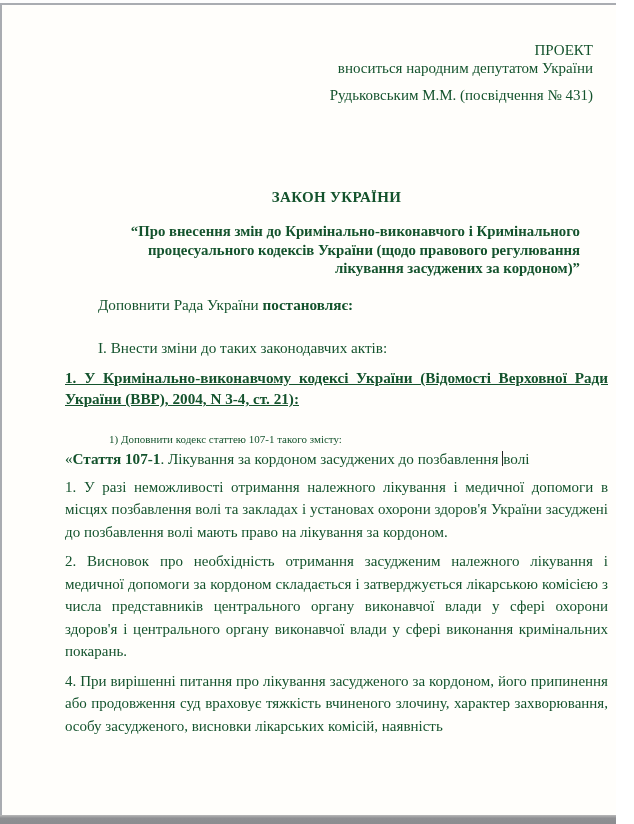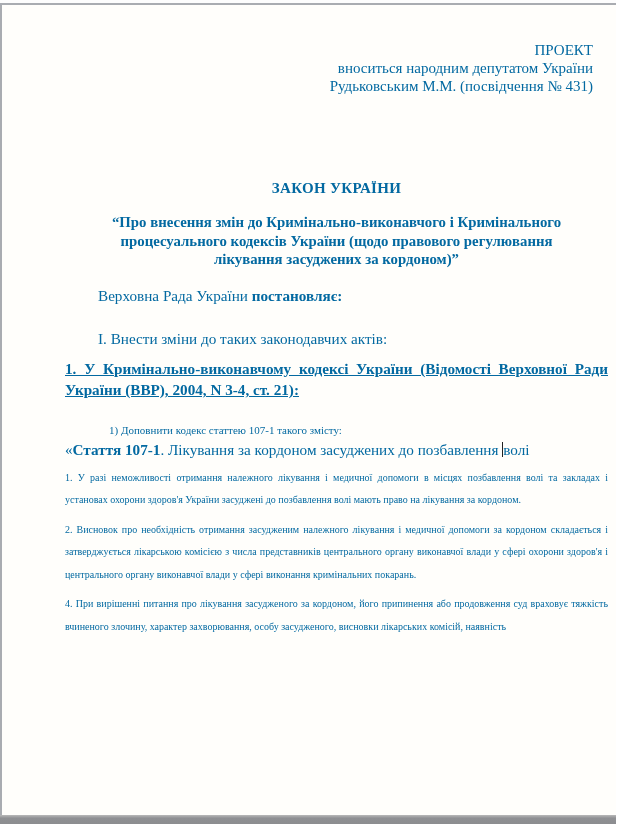--- a/index.html
+++ b/index.html
@@ -2,21 +2,21 @@
 <html><head>
 <meta charset="utf-8">
 <style>
   html,body{margin:0;padding:0;background:#ffffff;}
   .viewport{
     position:relative;
     width:616px;height:824px;
     overflow:hidden;
     background:#fdfdfd;
     font-family:"Liberation Serif","DejaVu Serif",serif;
-    color:#0369a1;
+    color:#14532d;
   }
   .page{
     position:absolute;left:0;top:3px;
     width:631px;height:812px;
     box-sizing:border-box;
     background:#fffefb;
     border-top:2px solid #a9acb1;
     border-left:2px solid #a9acb1;
     border-right:2px solid #b2b6bb;
   }
@@ -28,32 +28,32 @@
   .content{
     position:absolute;left:63px;top:0;
     width:543px;
   }
   .header-block{
     margin-top:36px;
     padding-right:15px;
     text-align:right;
     font-size:15px;line-height:18px;
   }
-  .header-deputy{}
+  .header-deputy{margin-top:9px;}
   .law-heading{
     margin-top:84px;
     text-align:center;
     font-weight:bold;
     font-size:15px;line-height:19px;
     letter-spacing:0.3px;
   }
   .law-title{
     margin-top:15px;
     padding:0 28px;
-    text-align:center;
+    text-align:right;
     font-weight:bold;
     font-size:14.8px;line-height:18.5px;
   }
   .resolution{
     margin-top:17px;
     text-indent:33px;
     font-size:15.2px;line-height:19px;
   }
   .resolution .verb{font-weight:bold;}
   .section-intro{
@@ -78,42 +78,42 @@
   }
   .article-line .art-num{font-weight:bold;}
   .caret{
     display:inline-block;
     width:1px;height:15px;
     background:#222;
     vertical-align:-2px;
   }
   .body-par{
     margin-top:7px;
-    font-size:10px;line-height:22.5px;
+    font-size:15px;line-height:22.5px;
     text-align:justify;
   }
 </style>
 </head>
 <body>
 
 <div class="viewport">
   <div class="page">
     <div class="content">
 
       <div class="header-block">
         <div>ПРОЕКТ</div>
         <div>вноситься народним депутатом України</div>
         <div class="header-deputy">Рудьковським М.М. (посвідчення № 431)</div>
       </div>
 
       <div class="law-heading">ЗАКОН УКРАЇНИ</div>
 
       <div class="law-title">“Про внесення змін до Кримінально-виконавчого і Кримінального процесуального кодексів України (щодо правового регулювання лікування засуджених за кордоном)”</div>
 
-      <div class="resolution"><span>Верховна Рада України </span><span class="verb">постановляє:</span></div>
+      <div class="resolution"><span>Доповнити Рада України </span><span class="verb">постановляє:</span></div>
 
       <div class="section-intro">І. Внести зміни до таких законодавчих актів:</div>
 
       <div class="amendment-heading">1. У Кримінально-виконавчому кодексі України (Відомості Верховної Ради України (ВВР), 2004, N 3-4, ст. 21):</div>
 
       <div class="item-line">1) Доповнити кодекс статтею 107-1 такого змісту:</div>
 
       <div class="article-line"><span>«</span><span class="art-num">Стаття 107-1</span><span>. Лікування за кордоном засуджених до позбавлення </span><span class="caret"></span><span>волі</span></div>
 
       <div class="body-par">1. У разі неможливості отримання належного лікування і медичної допомоги в місцях позбавлення волі та закладах і установах охорони здоров'я України засуджені до позбавлення волі мають право на лікування за кордоном.</div>

